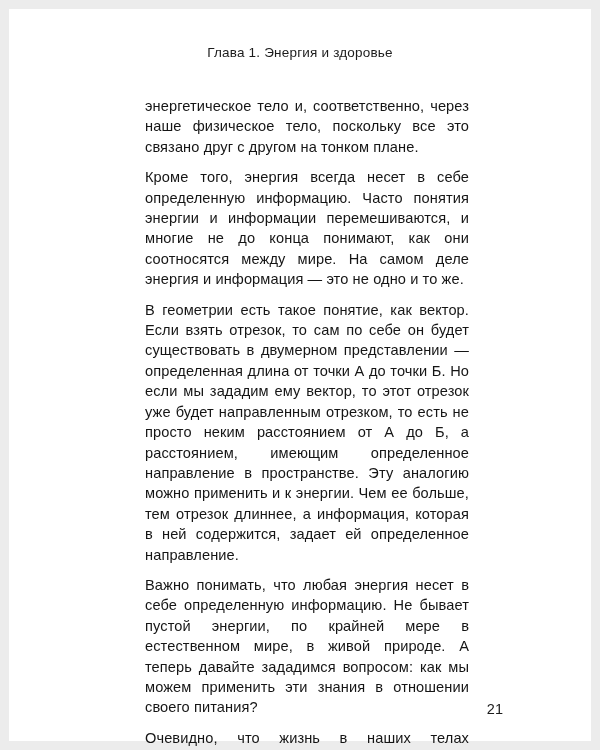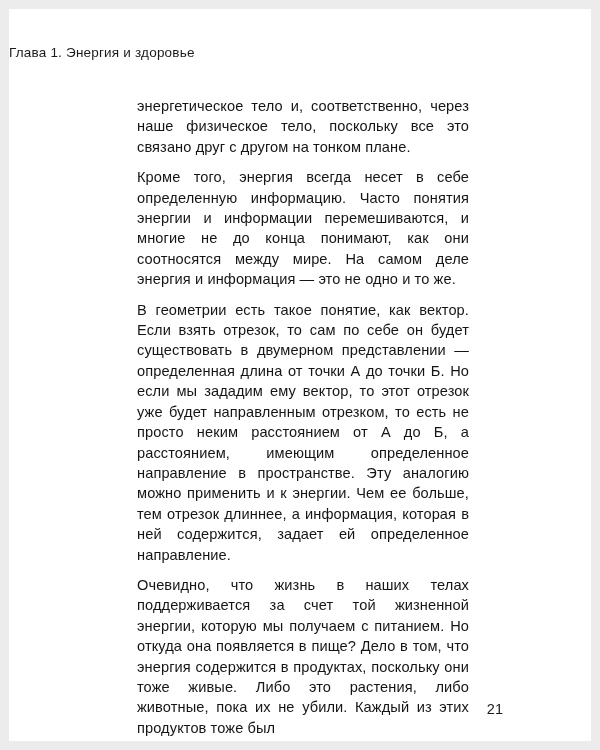--- a/index.html
+++ b/index.html
@@ -20,33 +20,33 @@
   .page {
     position: absolute;
     top: 9px;
     left: 9px;
     right: 9px;
     bottom: 9px;
     background: #ffffff;
   }
   .running-header {
     margin-top: 36px;
-    text-align: left;
+    text-align: center;
     font-size: 13.5px;
     letter-spacing: 0.2px;
     color: #1c1c1c;
   }
   .text-column {
     margin-left: 128px;
     margin-right: 122px;
     margin-top: 36px;
     color: #151515;
   }
   .text-column p {
-    margin: 0 0 10px 0;
+    margin: 0 0 10px 8px;
     font-size: 14.6px;
     line-height: 20.4px;
     text-align: justify;
     letter-spacing: 0.1px;
   }
   .page-number {
     position: absolute;
     right: 88px;
     bottom: 24px;
     font-size: 14.5px;
@@ -59,19 +59,20 @@
 
 <div class="scan-frame">
   <div class="page">
 
     <div class="running-header">Глава 1. Энергия и здоровье</div>
 
     <div class="text-column">
       <p>энергетическое тело и, соответственно, через наше физическое тело, поскольку все это связано друг с другом на тонком плане.</p>
       <p>Кроме того, энергия всегда несет в себе определенную информацию. Часто понятия энергии и информации перемешиваются, и многие не до конца понимают, как они соотносятся между мире. На самом деле энергия и информация — это не одно и то же.</p>
       <p>В геометрии есть такое понятие, как вектор. Если взять отрезок, то сам по себе он будет существовать в двумерном представлении — определенная длина от точки А до точки Б. Но если мы зададим ему вектор, то этот отрезок уже будет направленным отрезком, то есть не просто неким расстоянием от А до Б, а расстоянием, имеющим определенное направление в пространстве. Эту аналогию можно применить и к энергии. Чем ее больше, тем отрезок длиннее, а информация, которая в ней содержится, задает ей определенное направление.</p>
+      <p>Важно понимать, что любая энергия несет в себе определенную информацию. Не бывает пустой энергии, по крайней мере в естественном мире, в живой природе. А теперь давайте зададимся вопросом: как мы можем применить эти знания в отношении своего питания?</p>
       <p>Очевидно, что жизнь в наших телах поддерживается за счет той жизненной энергии, которую мы получаем с питанием. Но откуда она появляется в пище? Дело в том, что энергия содержится в продуктах, поскольку они тоже живые. Либо это растения, либо животные, пока их не убили. Каждый из этих продуктов тоже был</p>
     </div>
 
     <div class="page-number">21</div>
 
   </div>
 </div>
 
 </body></html>

